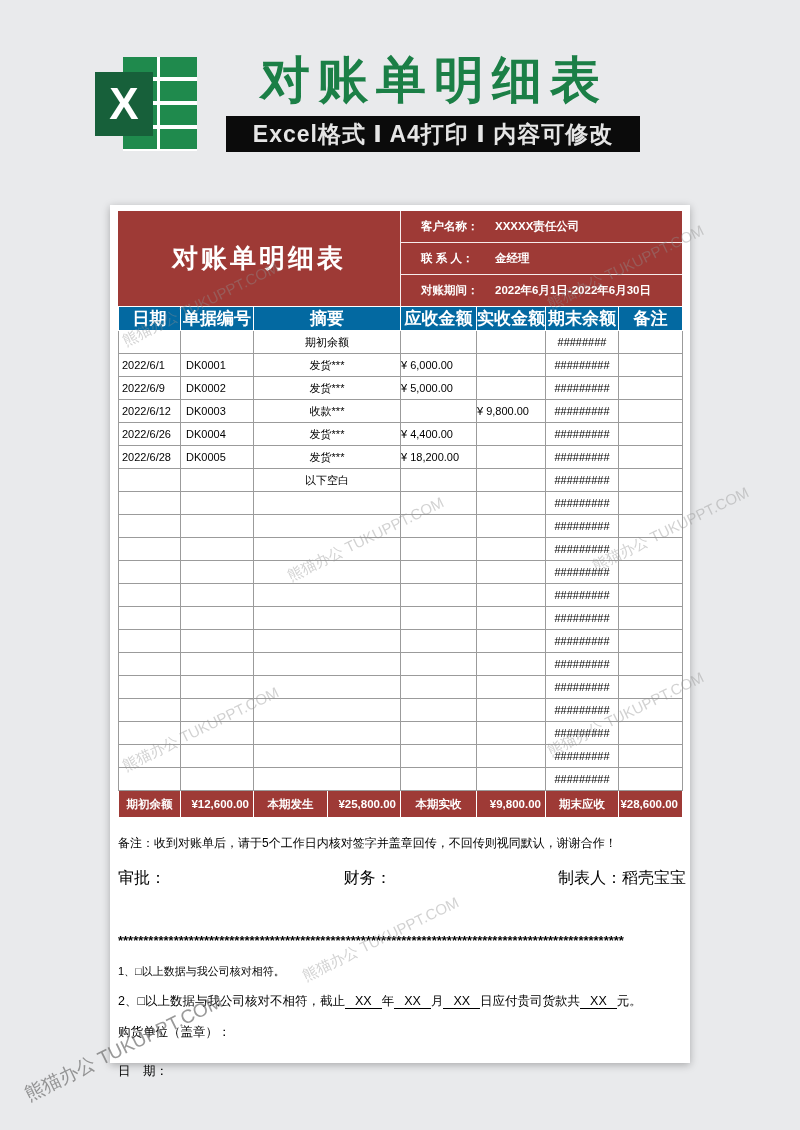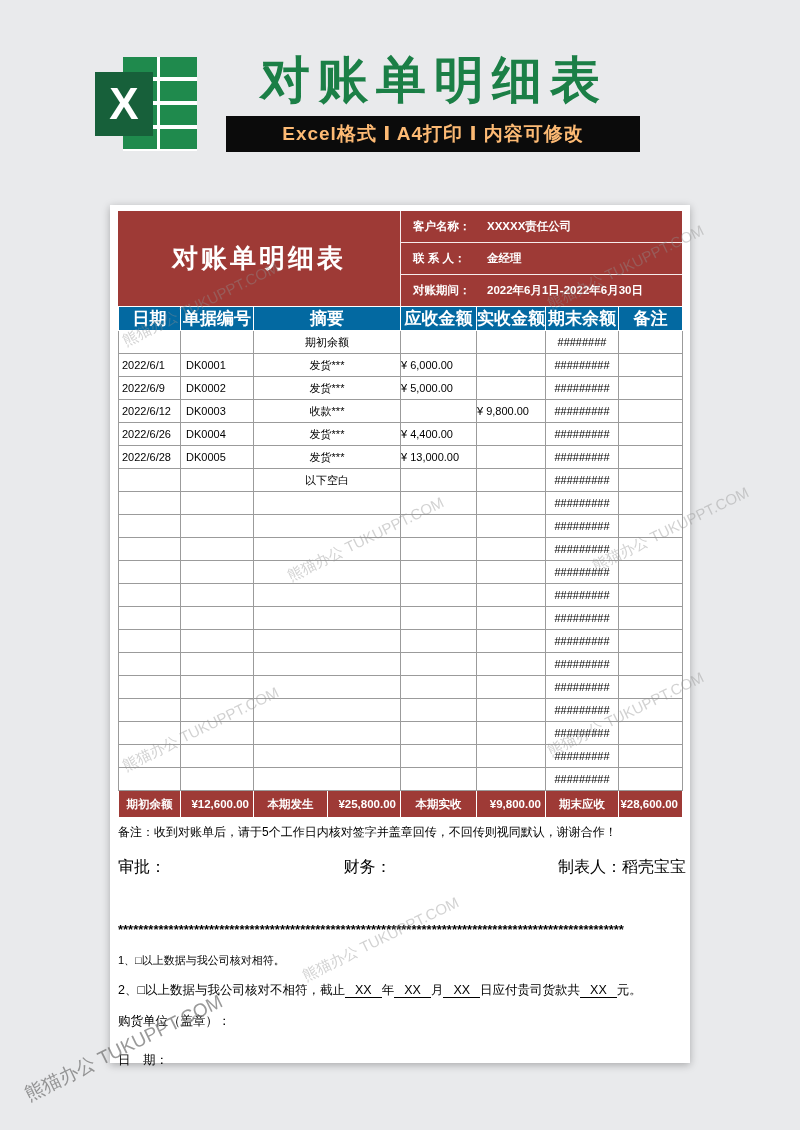--- a/index.html
+++ b/index.html
@@ -28,40 +28,40 @@
     font-size:44px;font-weight:bold;
   }
   .banner-title{
     position:absolute;left:228px;top:48px;width:412px;height:64px;
     display:flex;align-items:center;justify-content:center;
     color:#1b7f46;font-size:50px;font-weight:bold;letter-spacing:8px;
     white-space:nowrap;
   }
   .banner-bar{
     position:absolute;left:226px;top:116px;width:414px;height:36px;
-    background:#0b0b0b;color:#fdba74;
+    background:#0b0b0b;color:#e5e5e5;
     display:flex;align-items:center;justify-content:center;
-    font-size:19px;font-weight:bold;letter-spacing:1px;white-space:nowrap;
+    font-size:23px;font-weight:bold;letter-spacing:1px;white-space:nowrap;
   }
 
   
   .sheet{
     position:absolute;left:110px;top:205px;width:580px;height:858px;
     background:#fff;box-shadow:0 2px 8px rgba(0,0,0,.28);
     padding:6px 8px;box-sizing:border-box;
   }
   .sheet-header{height:95px;background:#9e3a36;display:flex;color:#fff;}
   .sh-title{
     width:282px;display:flex;align-items:center;justify-content:center;
     font-size:26px;font-weight:bold;letter-spacing:3px;white-space:nowrap;
   }
   .sh-info{width:282px;border-left:1px solid rgba(255,255,255,.9);display:flex;flex-direction:column;box-sizing:border-box;}
   .sh-row{flex:1;display:flex;align-items:center;font-size:11.5px;font-weight:bold;white-space:nowrap;}
   .sh-row + .sh-row{border-top:1px solid rgba(255,255,255,.9);}
-  .sh-label{width:74px;margin-left:12px;flex-shrink:0;}
+  .sh-label{width:74px;margin-left:20px;flex-shrink:0;}
 
   table.stmt{width:564px;table-layout:fixed;border-collapse:collapse;}
   table.stmt th{
     background:#0369a1;color:#fff;font-size:17px;font-weight:bold;
     height:22px;border:1px solid #fff;padding:0;text-align:center;white-space:nowrap;overflow:hidden;
   }
   table.stmt td{
     border:1px solid #9b9b9b;height:22px;font-size:11px;color:#000;
     padding:0;white-space:nowrap;overflow:hidden;background:#fff;
   }
@@ -71,21 +71,21 @@
   .c-amt{padding-right:4px !important;}
   .c-bal{text-align:center;}
   .c-note{text-align:center;}
   tr.trow td{
     background:#9e3a36;color:#fff;font-weight:bold;font-size:11.5px;
     height:26px;border:1px solid #fff;
   }
   .t-lab{text-align:center;}
   .t-val{text-align:right;padding-right:4px !important;}
 
-  .remark{margin-top:6px;font-size:12px;white-space:nowrap;}
+  .remark{margin-top:17px;font-size:12px;white-space:nowrap;}
   .sign{margin-top:16px;display:flex;font-size:16px;}
   .sign .s1{width:40%;}
   .sign .s2{width:38%;}
   .sign .s3{width:22%;white-space:nowrap;}
   .divider{margin-top:44px;font-size:13px;font-weight:bold;white-space:nowrap;overflow:hidden;width:100%;letter-spacing:0;}
   .confirm{margin-top:16px;font-size:11px;white-space:nowrap;}
   .confirm2{margin-top:14px;font-size:12.5px;white-space:nowrap;}
   .u{border-bottom:1px solid #000;padding:0 10px;}
   .buyer{margin-top:14px;font-size:12.5px;}
   .dateline{margin-top:22px;font-size:12.5px;}
@@ -192,21 +192,21 @@
             <td class="c-abs" colspan="2">发货***</td>
             <td class="c-amt">¥ 4,400.00</td>
             <td class="c-amt"></td>
             <td class="c-bal">#########</td>
             <td class="c-note"></td>
           </tr>
           <tr>
             <td class="c-date">2022/6/28</td>
             <td class="c-doc">DK0005</td>
             <td class="c-abs" colspan="2">发货***</td>
-            <td class="c-amt">¥ 13,000.00</td>
+            <td class="c-amt">¥ 18,200.00</td>
             <td class="c-amt"></td>
             <td class="c-bal">#########</td>
             <td class="c-note"></td>
           </tr>
           <tr>
             <td class="c-date"></td>
             <td class="c-doc"></td>
             <td class="c-abs" colspan="2">以下空白</td>
             <td class="c-amt"></td>
             <td class="c-amt"></td>

